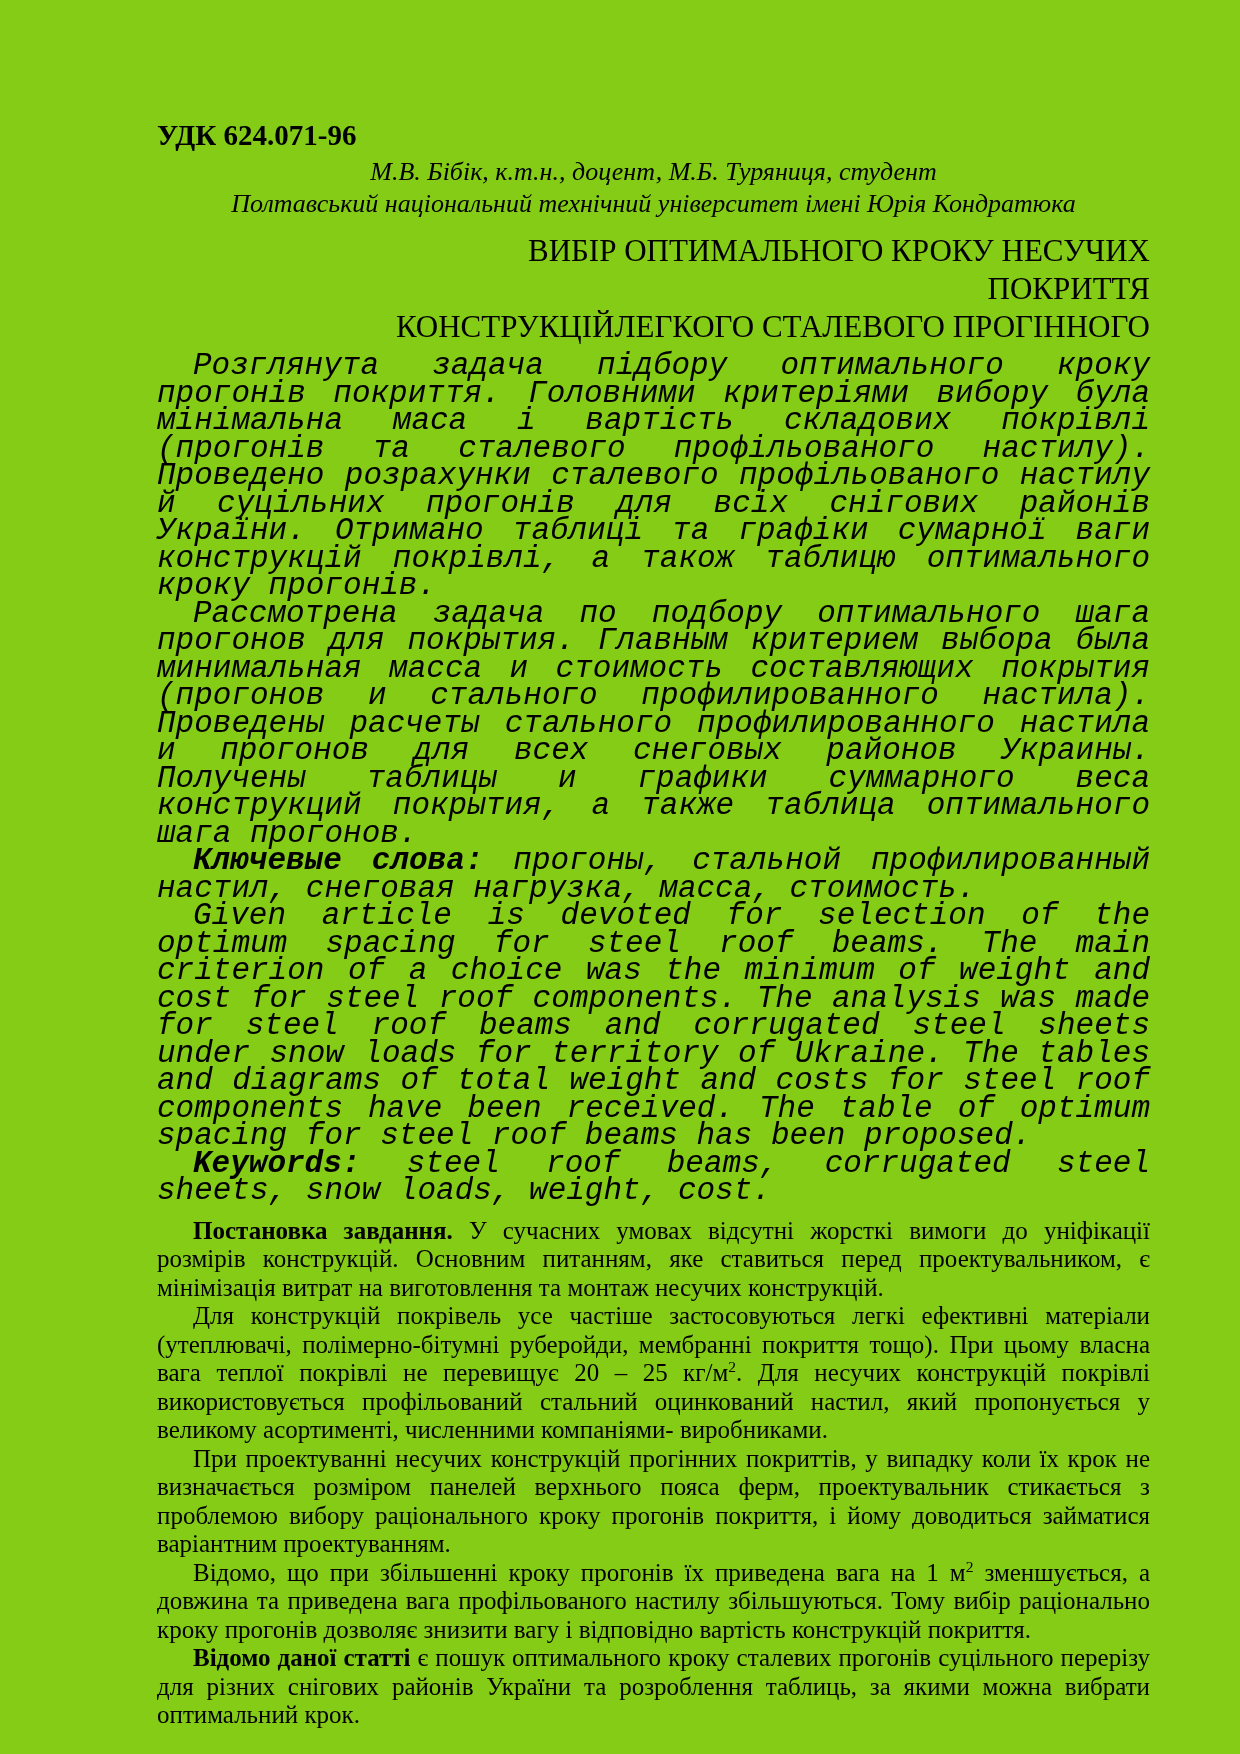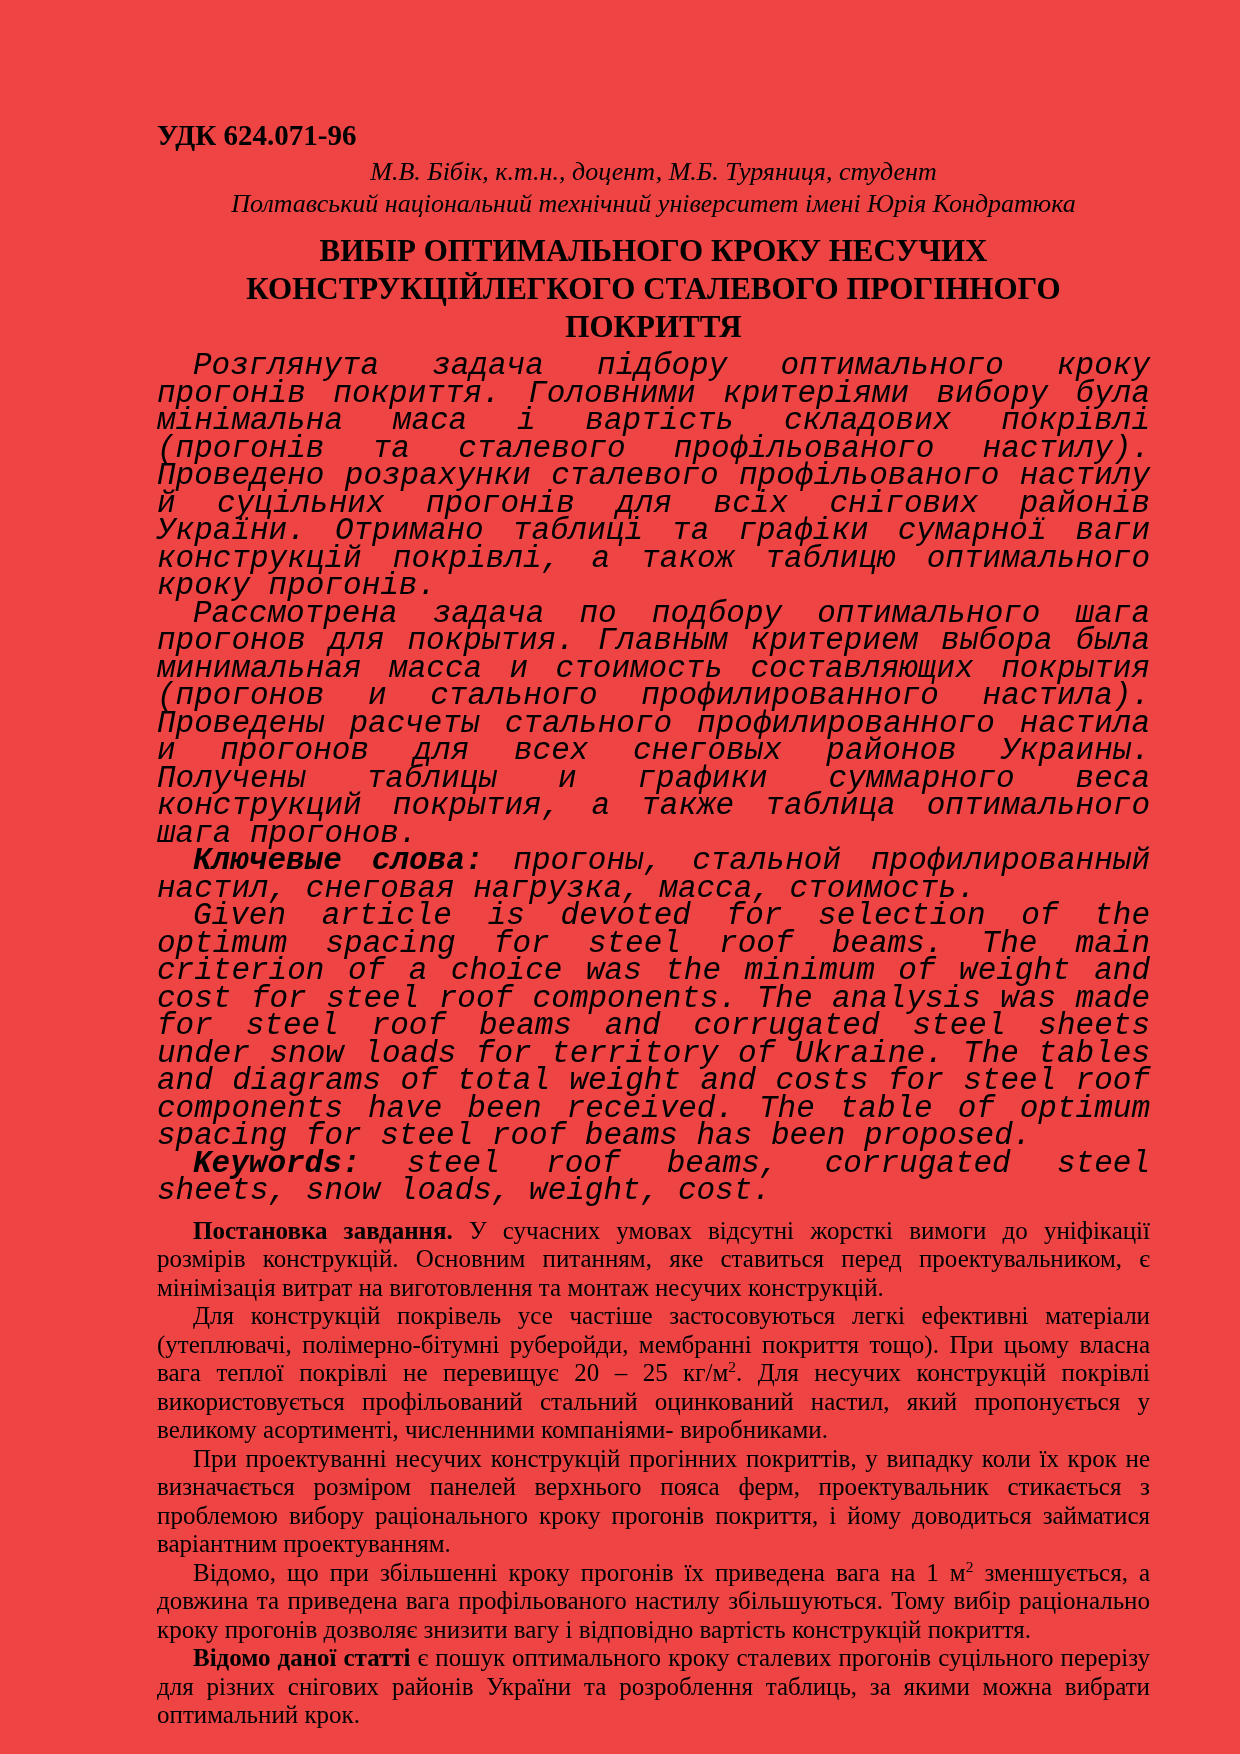--- a/index.html
+++ b/index.html
@@ -1,43 +1,43 @@
 <!DOCTYPE html>
 <html lang="uk"><head>
 <meta charset="utf-8">
 <style>
   * { box-sizing: border-box; }
   html, body { margin: 0; padding: 0; background: #ffffff; }
   .page {
     position: relative;
     width: 1240px;
     height: 1754px;
-    background: #ef4444;
+    background: #84cc16;
     color: #000000;
     font-family: "Liberation Serif", "DejaVu Serif", serif;
     padding: 118px 90px 0 157px;
     overflow: hidden;
   }
   .udc {
     font-weight: bold;
     font-size: 29px;
     line-height: 34px;
   }
   .byline-block {
     margin-top: 4px;
     text-align: center;
     font-style: italic;
     font-size: 26px;
     line-height: 32px;
   }
   .byline-block div { margin: 0; }
   .article-title {
     margin-top: 12px;
-    text-align: center;
-    font-weight: bold;
+    text-align: right;
+    font-weight: normal;
     font-size: 31px;
     line-height: 38px;
   }
   .abstract-section {
     margin-top: 6px;
     font-style: italic;
     font-size: 31px;
     line-height: 27.5px;
     font-family: Liberation Mono, monospace;
   }
@@ -66,22 +66,22 @@
 
   <div class="udc">УДК 624.071-96</div>
 
   <div class="byline-block">
     <div>М.В. Бібік, к.т.н., доцент, М.Б. Туряниця, студент</div>
     <div>Полтавський національний технічний університет імені Юрія Кондратюка</div>
   </div>
 
   <div class="article-title">
     <div>ВИБІР ОПТИМАЛЬНОГО КРОКУ НЕСУЧИХ</div>
+    <div>ПОКРИТТЯ</div>
     <div>КОНСТРУКЦІЙЛЕГКОГО СТАЛЕВОГО ПРОГІННОГО</div>
-    <div>ПОКРИТТЯ</div>
   </div>
 
   <div class="abstract-section">
     <p><span>Розглянута задача підбору оптимального кроку прогонів покриття. Головними критеріями вибору була мінімальна маса і вартість складових покрівлі (прогонів та сталевого профільованого настилу). Проведено розрахунки сталевого профільованого настилу й суцільних прогонів для всіх снігових районів України. Отримано таблиці та графіки сумарної ваги конструкцій покрівлі, а також таблицю оптимального кроку прогонів.</span></p>
 
     <p><span>Рассмотрена задача по подбору оптимального шага прогонов для покрытия. Главным критерием выбора была минимальная масса и стоимость составляющих покрытия (прогонов и стального профилированного настила). Проведены расчеты стального профилированного настила и прогонов для всех снеговых районов Украины. Получены таблицы и графики суммарного веса конструкций покрытия, а также таблица оптимального шага прогонов.</span></p>
     <p><b class="lead">Ключевые слова:</b><span> прогоны, стальной профилированный настил, снеговая нагрузка, масса, стоимость.</span></p>
 
     <p><span>Given article is devoted for selection of the optimum spacing for steel roof beams. The main criterion of a choice was the minimum of weight and cost for steel roof components. The analysis was made for steel roof beams and corrugated steel sheets under snow loads for territory of Ukraine. The tables and diagrams of total weight and costs for steel roof components have been received. The table of optimum spacing for steel roof beams has been proposed.</span></p>
     <p><b class="lead">Keywords:</b><span> steel roof beams, corrugated steel sheets, snow loads, weight, cost.</span></p>

